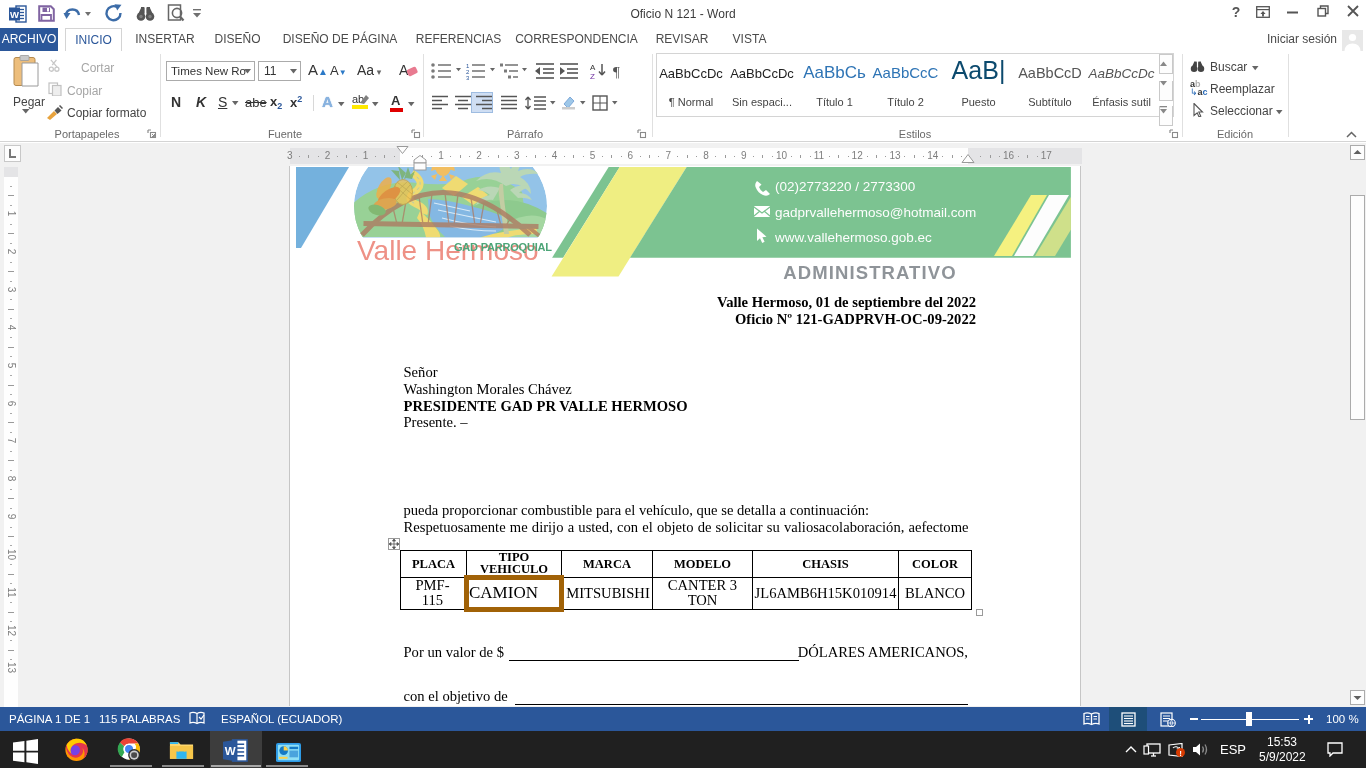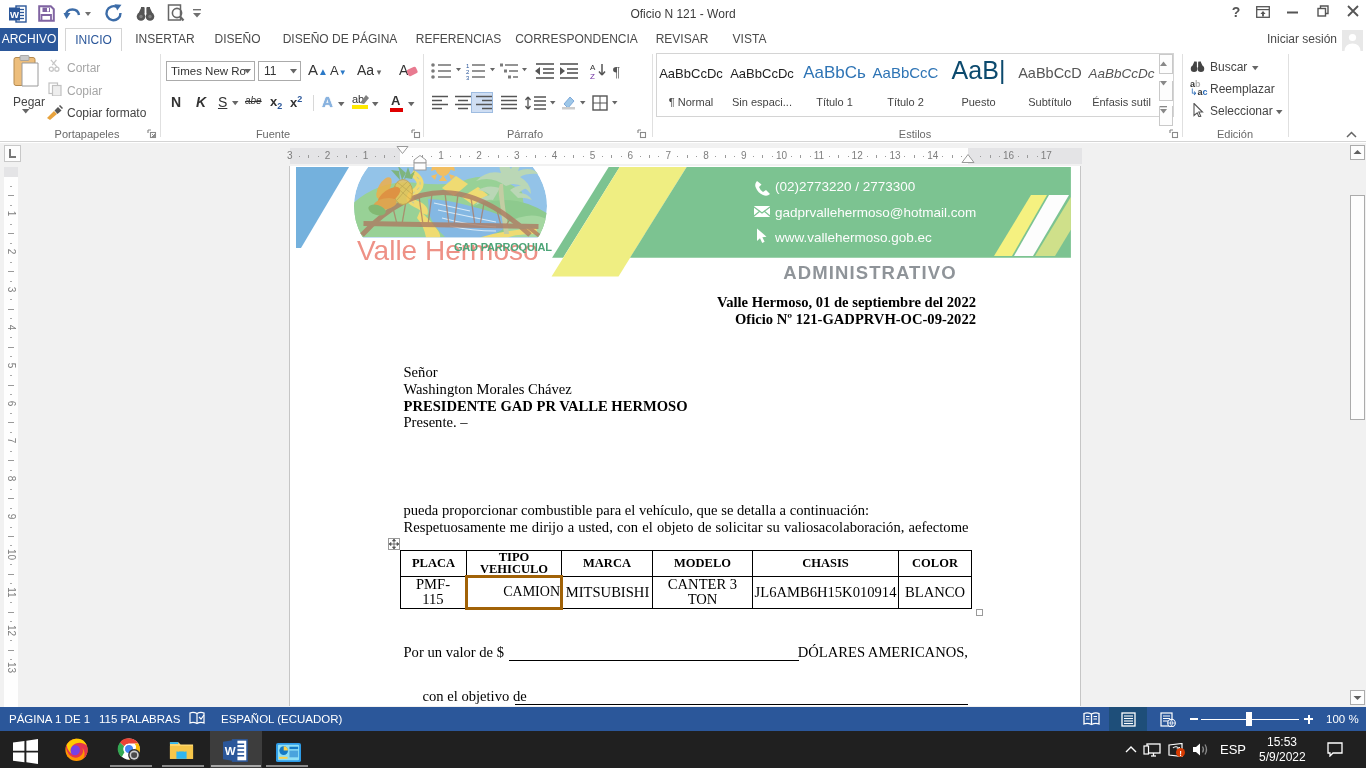--- a/index.html
+++ b/index.html
@@ -163,21 +163,21 @@
   </svg>
   <div class="ribtxt" style="left:13px;top:44px;">Pegar</div>
   <svg class="abs" style="left:22px;top:58px;" width="8" height="5" viewBox="0 0 8 5">
       <path d="M0 0 h7.5 L3.75 4.6 Z" fill="#666"></path>
     </svg>
   <svg class="abs" style="left:48px;top:8px;" width="15" height="13" viewBox="0 0 16 14" opacity=".55">
     <path d="M3 1 L10 9 M9 1 L4.5 6.5" stroke="#9a9a9a" stroke-width="1.4" fill="none"></path>
     <circle cx="3.5" cy="11" r="2.2" fill="none" stroke="#9a9a9a" stroke-width="1.4"></circle>
       <circle cx="9.5" cy="11" r="2.2" fill="none" stroke="#9a9a9a" stroke-width="1.4"></circle>
   </svg>
-  <div class="ribtxt gray" style="left:67px;top:10px;">Cortar</div>
+  <div class="ribtxt gray" style="left:81px;top:10px;">Cortar</div>
   <svg class="abs" style="left:48px;top:31px;" width="14" height="14" viewBox="0 0 14 14" opacity=".75">
     <rect x="1" y="1" width="8.5" height="10.5" fill="#fff" stroke="#adadad" stroke-width="1.2"></rect>
     <rect x="4.5" y="3.5" width="8.5" height="10.5" fill="#e9e9e9" stroke="#adadad" stroke-width="1.2"></rect>
   </svg>
   <div class="ribtxt gray" style="left:67px;top:33px;">Copiar</div>
   <svg class="abs" style="left:46px;top:54px;" width="17" height="15" viewBox="0 0 17 15">
     <path d="M1 13 L8 6 L11 9 L4 15" fill="#e8a33d"></path>
     <path d="M8.5 5.5 L12 2 L15.5 5.5 L11.5 9" fill="#555"></path>
     <path d="M13.5 0.5 L16.5 3.5" stroke="#555" stroke-width="1.5"></path>
   </svg>
@@ -205,21 +205,21 @@
     <text x="1" y="14" font-size="14" fill="#333" font-family="Liberation Sans">A</text>
     <rect x="9" y="7" width="10" height="7" rx="2" fill="#e87a90" transform="rotate(-25 14 10)"></rect>
   </svg>
 
   <div class="ribtxt" style="left:171px;top:43px;font-size:14px;font-weight:bold;color:#333;">N</div>
   <div class="ribtxt" style="left:196px;top:43px;font-size:14px;font-style:italic;font-weight:bold;color:#333;">K</div>
   <div class="ribtxt" style="left:218px;top:43px;font-size:14px;text-decoration:underline;color:#333;">S</div>
   <svg class="abs" style="left:232px;top:50px;" width="7" height="5" viewBox="0 0 7 5">
       <path d="M0 0 h6.5 L3.2 4.2 Z" fill="#666"></path>
     </svg>
-  <div class="ribtxt" style="left:245px;top:44px;font-size:10px;text-decoration:line-through;color:#333;font-style:italic;">abe</div>
+  <div class="ribtxt" style="left:245px;top:44px;font-size:13px;text-decoration:line-through;color:#333;">abe</div>
   <div class="ribtxt" style="left:270px;top:43px;font-size:13px;font-weight:bold;color:#333;">x<span style="font-size:9px;vertical-align:-3px;color:#2b579a;">2</span></div>
   <div class="ribtxt" style="left:290px;top:43px;font-size:13px;font-weight:bold;color:#333;">x<span style="font-size:9px;vertical-align:5px;color:#2b579a;">2</span></div>
   <div style="position:absolute;left:313px;top:44px;width:1px;height:16px;background:#d8d8d8;"></div>
   <div class="ribtxt" style="left:322px;top:42px;font-size:15px;font-weight:bold;color:#89b3e0;text-shadow:0 0 1px #5a8fc8;">A</div>
   <svg class="abs" style="left:338px;top:51px;" width="7" height="5" viewBox="0 0 7 5">
       <path d="M0 0 h6.5 L3.2 4.2 Z" fill="#666"></path>
     </svg>
   <div class="abs" style="left:352px;top:42px;">
     <div style="font-size:11px;color:#333;">ab</div>
     <div style="width:16px;height:4px;background:#ffe900;margin-top:0px;"></div>
@@ -230,21 +230,21 @@
   <svg class="abs" style="left:372px;top:51px;" width="7" height="5" viewBox="0 0 7 5">
       <path d="M0 0 h6.5 L3.2 4.2 Z" fill="#666"></path>
     </svg>
   <div class="abs" style="left:390px;top:42px;">
     <div style="font-size:13px;color:#333;font-weight:bold;padding-left:1px;">A</div>
     <div style="width:13px;height:4px;background:#e00000;"></div>
   </div>
   <svg class="abs" style="left:408px;top:51px;" width="7" height="5" viewBox="0 0 7 5">
       <path d="M0 0 h6.5 L3.2 4.2 Z" fill="#666"></path>
     </svg>
-  <div class="glabel" style="left:228px;width:90px;">Fuente</div>
+  <div class="glabel" style="left:240px;width:90px;">Fuente</div>
   <svg class="abs" style="left:411px;top:78px;" width="10" height="10" viewBox="0 0 10 10">
       <path d="M1 1 H4 M1 1 V4" stroke="#8a8a8a" stroke-width="1.2" fill="none"></path>
       <rect x="3.5" y="3.5" width="5" height="5" fill="none" stroke="#8a8a8a" stroke-width="1.1"></rect>
     </svg>
   <div class="gsep" style="left:423px;"></div>
 
   <svg class="abs" style="left:430px;top:11px;" width="190" height="18" viewBox="0 0 190 18">
 
     <g fill="#7a7a7a">
         <circle cx="3" cy="3" r="1.8"></circle>
@@ -776,34 +776,34 @@
           <tr style="height:25px;">
         <td style="border:1px solid #000;width:66px;text-align:center;font-weight:bold;font-size:12.5px;line-height:12px;">PLACA</td>
         <td style="border:1px solid #000;width:95px;text-align:center;font-weight:bold;font-size:12.5px;line-height:12px;">TIPO<br>VEHICULO</td>
         <td style="border:1px solid #000;width:91px;text-align:center;font-weight:bold;font-size:12.5px;line-height:12px;">MARCA</td>
         <td style="border:1px solid #000;width:100px;text-align:center;font-weight:bold;font-size:12.5px;line-height:12px;">MODELO</td>
         <td style="border:1px solid #000;width:146px;text-align:center;font-weight:bold;font-size:12.5px;line-height:12px;">CHASIS</td>
         <td style="border:1px solid #000;text-align:center;font-weight:bold;font-size:12.5px;line-height:12px;">COLOR</td>
       </tr>
       <tr style="height:32px;">
         <td style="border:1px solid #000;text-align:center;font-size:14.6px;line-height:15px;">PMF-<br>115</td>
-        <td style="border:3px solid #a16207;text-align:right;font-size:14px;">CAMION</td>
+        <td style="border:5px solid #a16207;text-align:left;font-size:17px;">CAMION</td>
         <td style="border:1px solid #000;text-align:center;font-size:14.6px;">MITSUBISHI</td>
         <td style="border:1px solid #000;text-align:center;font-size:14.6px;line-height:15px;">CANTER 3<br>TON</td>
         <td style="border:1px solid #000;text-align:center;font-size:14.6px;">JL6AMB6H15K010914</td>
         <td style="border:1px solid #000;text-align:center;font-size:14.6px;">BLANCO</td>
       </tr>
     </tbody>
       </table>
     <div class="abs" style="left:686px;top:443px;width:7px;height:7px;border:1px solid #9a9a9a;background:#fff;"></div>
 
     <div class="doctext" style="left:113.5px;top:477.5px;">Por un valor de $</div>
     <div class="abs" style="left:219px;top:493.5px;width:290px;height:1px;background:#000;"></div>
     <div class="doctext" style="left:0;top:477.5px;width:678px;text-align:right;">DÓLARES AMERICANOS,</div>
-    <div class="doctext" style="left:113.5px;top:522px;margin-left:19px;">con el objetivo de</div>
+    <div class="doctext" style="left:113.5px;top:522px;">con el objetivo de</div>
     <div class="abs" style="left:225px;top:537.5px;width:453px;height:1px;background:#000;"></div>
   </div>
   <div id="vscroll">
     <div style="position:absolute;left:0;top:2px;width:15px;height:15px;background:#fdfdfd;border:1px solid #ababab;">
         <svg width="13" height="13">
           <path d="M2.5 8 L6.5 4 L10.5 8 Z" fill="#606060"></path>
         </svg>
       </div>
     <div style="position:absolute;left:0;top:52px;width:15px;height:225px;background:#fdfdfd;border:1px solid #ababab;"></div>
     <div style="position:absolute;left:0;top:547px;width:15px;height:15px;background:#fdfdfd;border:1px solid #ababab;">

